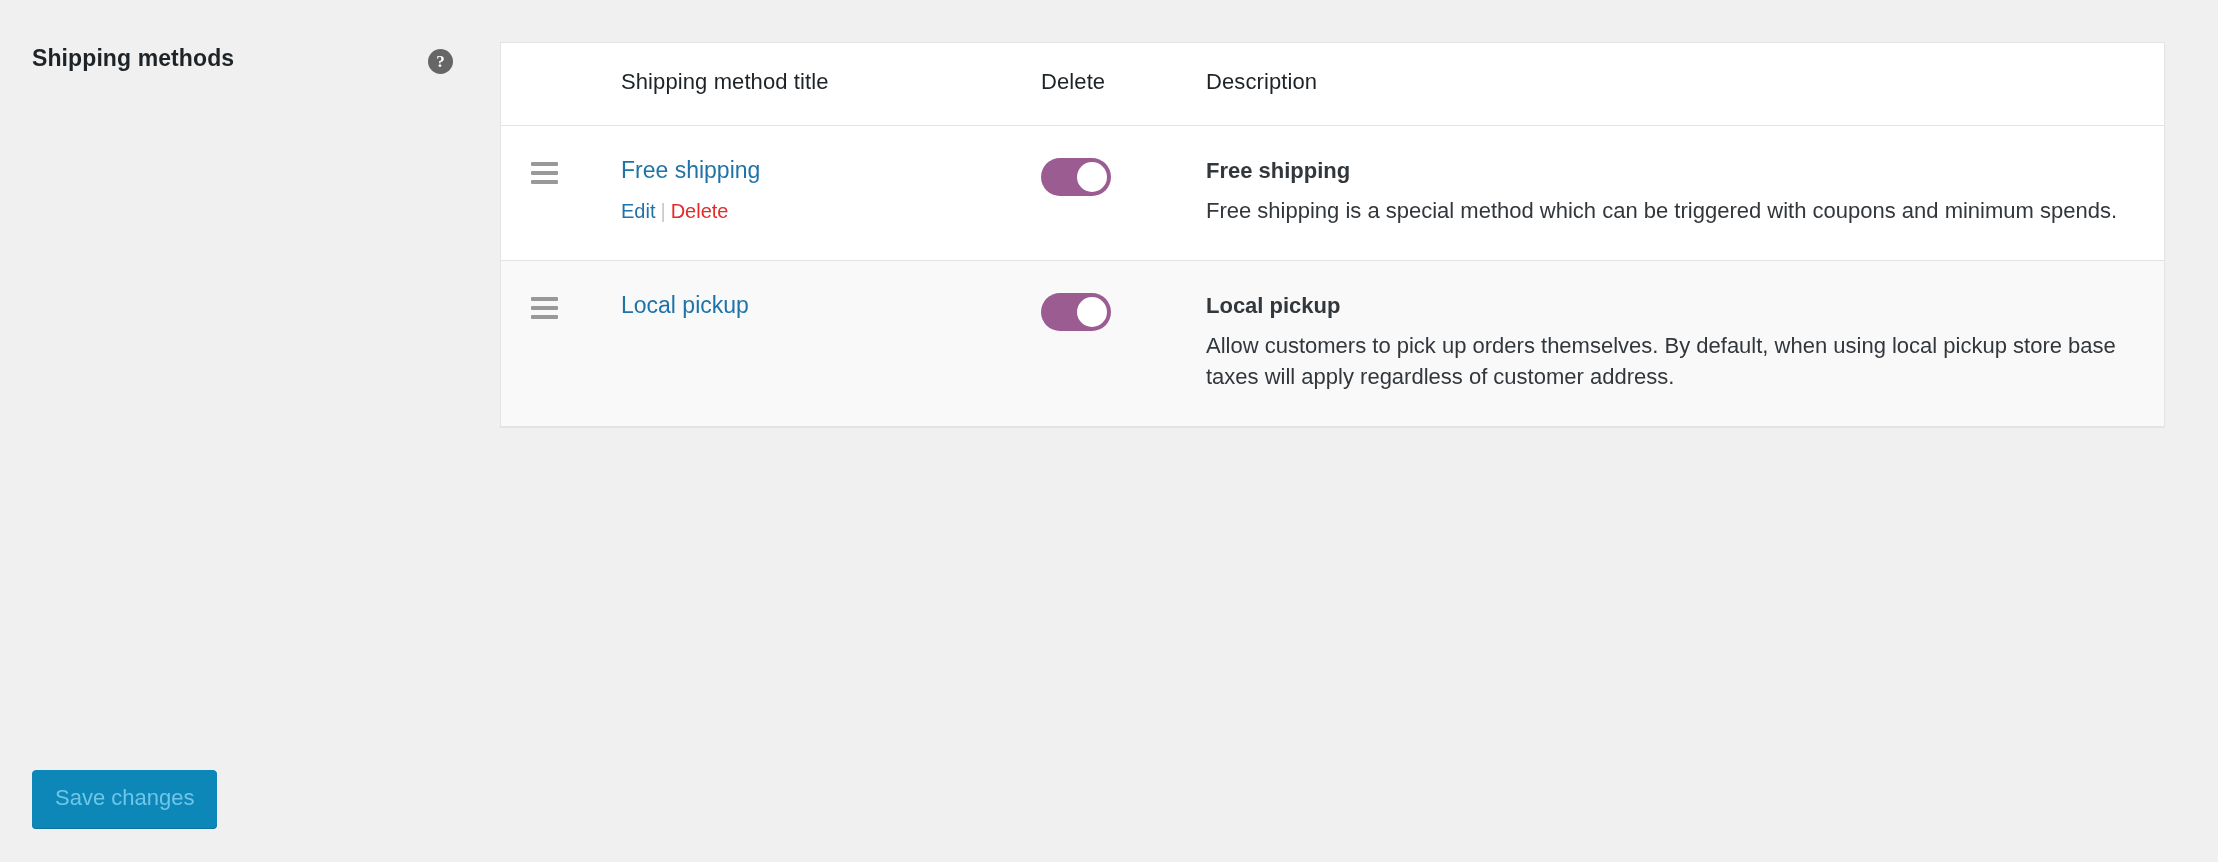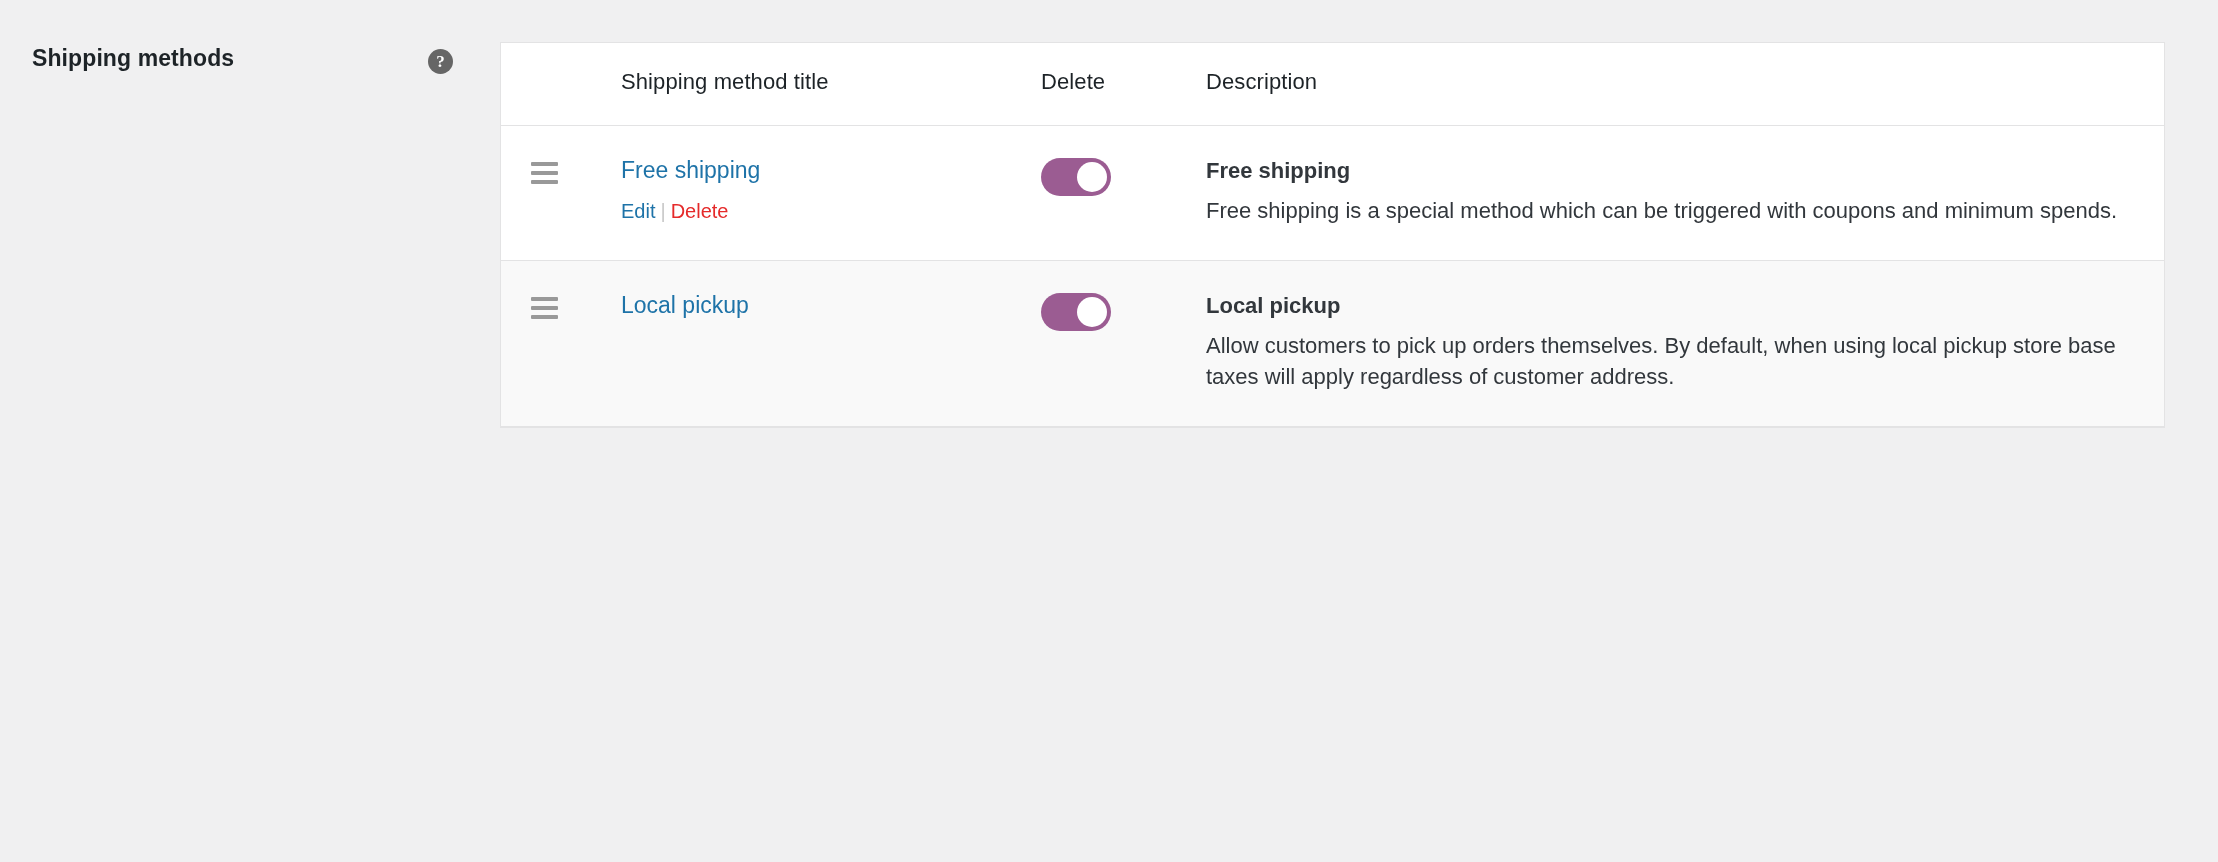--- a/index.html
+++ b/index.html
@@ -320,14 +320,17 @@
             <div class="desc-title">Local pickup</div>
             <div class="desc-body">Allow customers to pick up orders themselves. By default, when using local pickup store base taxes will apply regardless of customer address.</div>
           </td>
         </tr>
 
 
       </tbody>
     </table>
   </div>
 
+  <div class="save-wrap">
+    <button type="button" class="btn-primary">Save changes</button>
+  </div>
 
 </div>
 
 </body></html>

